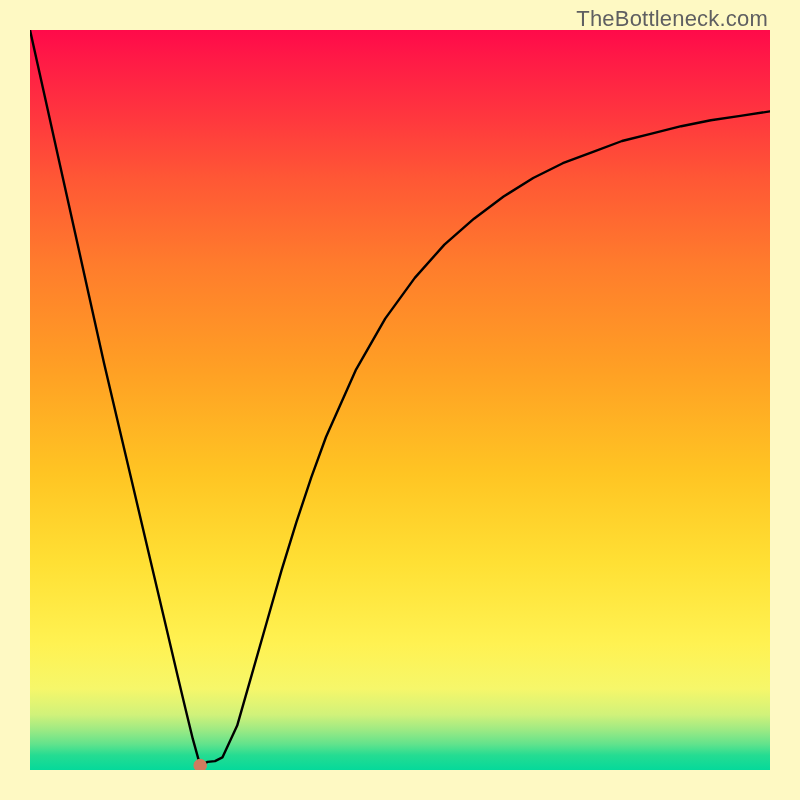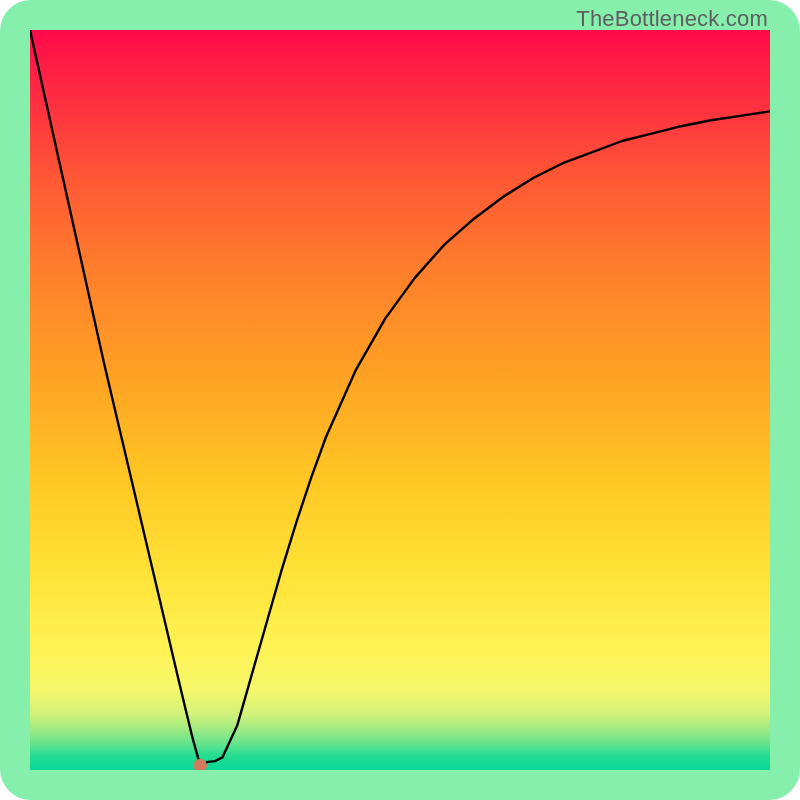--- a/index.html
+++ b/index.html
@@ -6,23 +6,22 @@
     margin: 0;
     padding: 0;
     width: 800px;
     height: 800px;
     overflow: hidden;
     font-family: Arial, Helvetica, sans-serif;
   }
   .frame {
     width: 800px;
     height: 800px;
-    background: #86efac;
+    background: #fef9c3;
     position: relative;
-    border-radius: 31px;
   }
   .plot {
     position: absolute;
     left: 30px;
     top: 30px;
     width: 740px;
     height: 740px;
     overflow: hidden;
   }
   .gradient {

